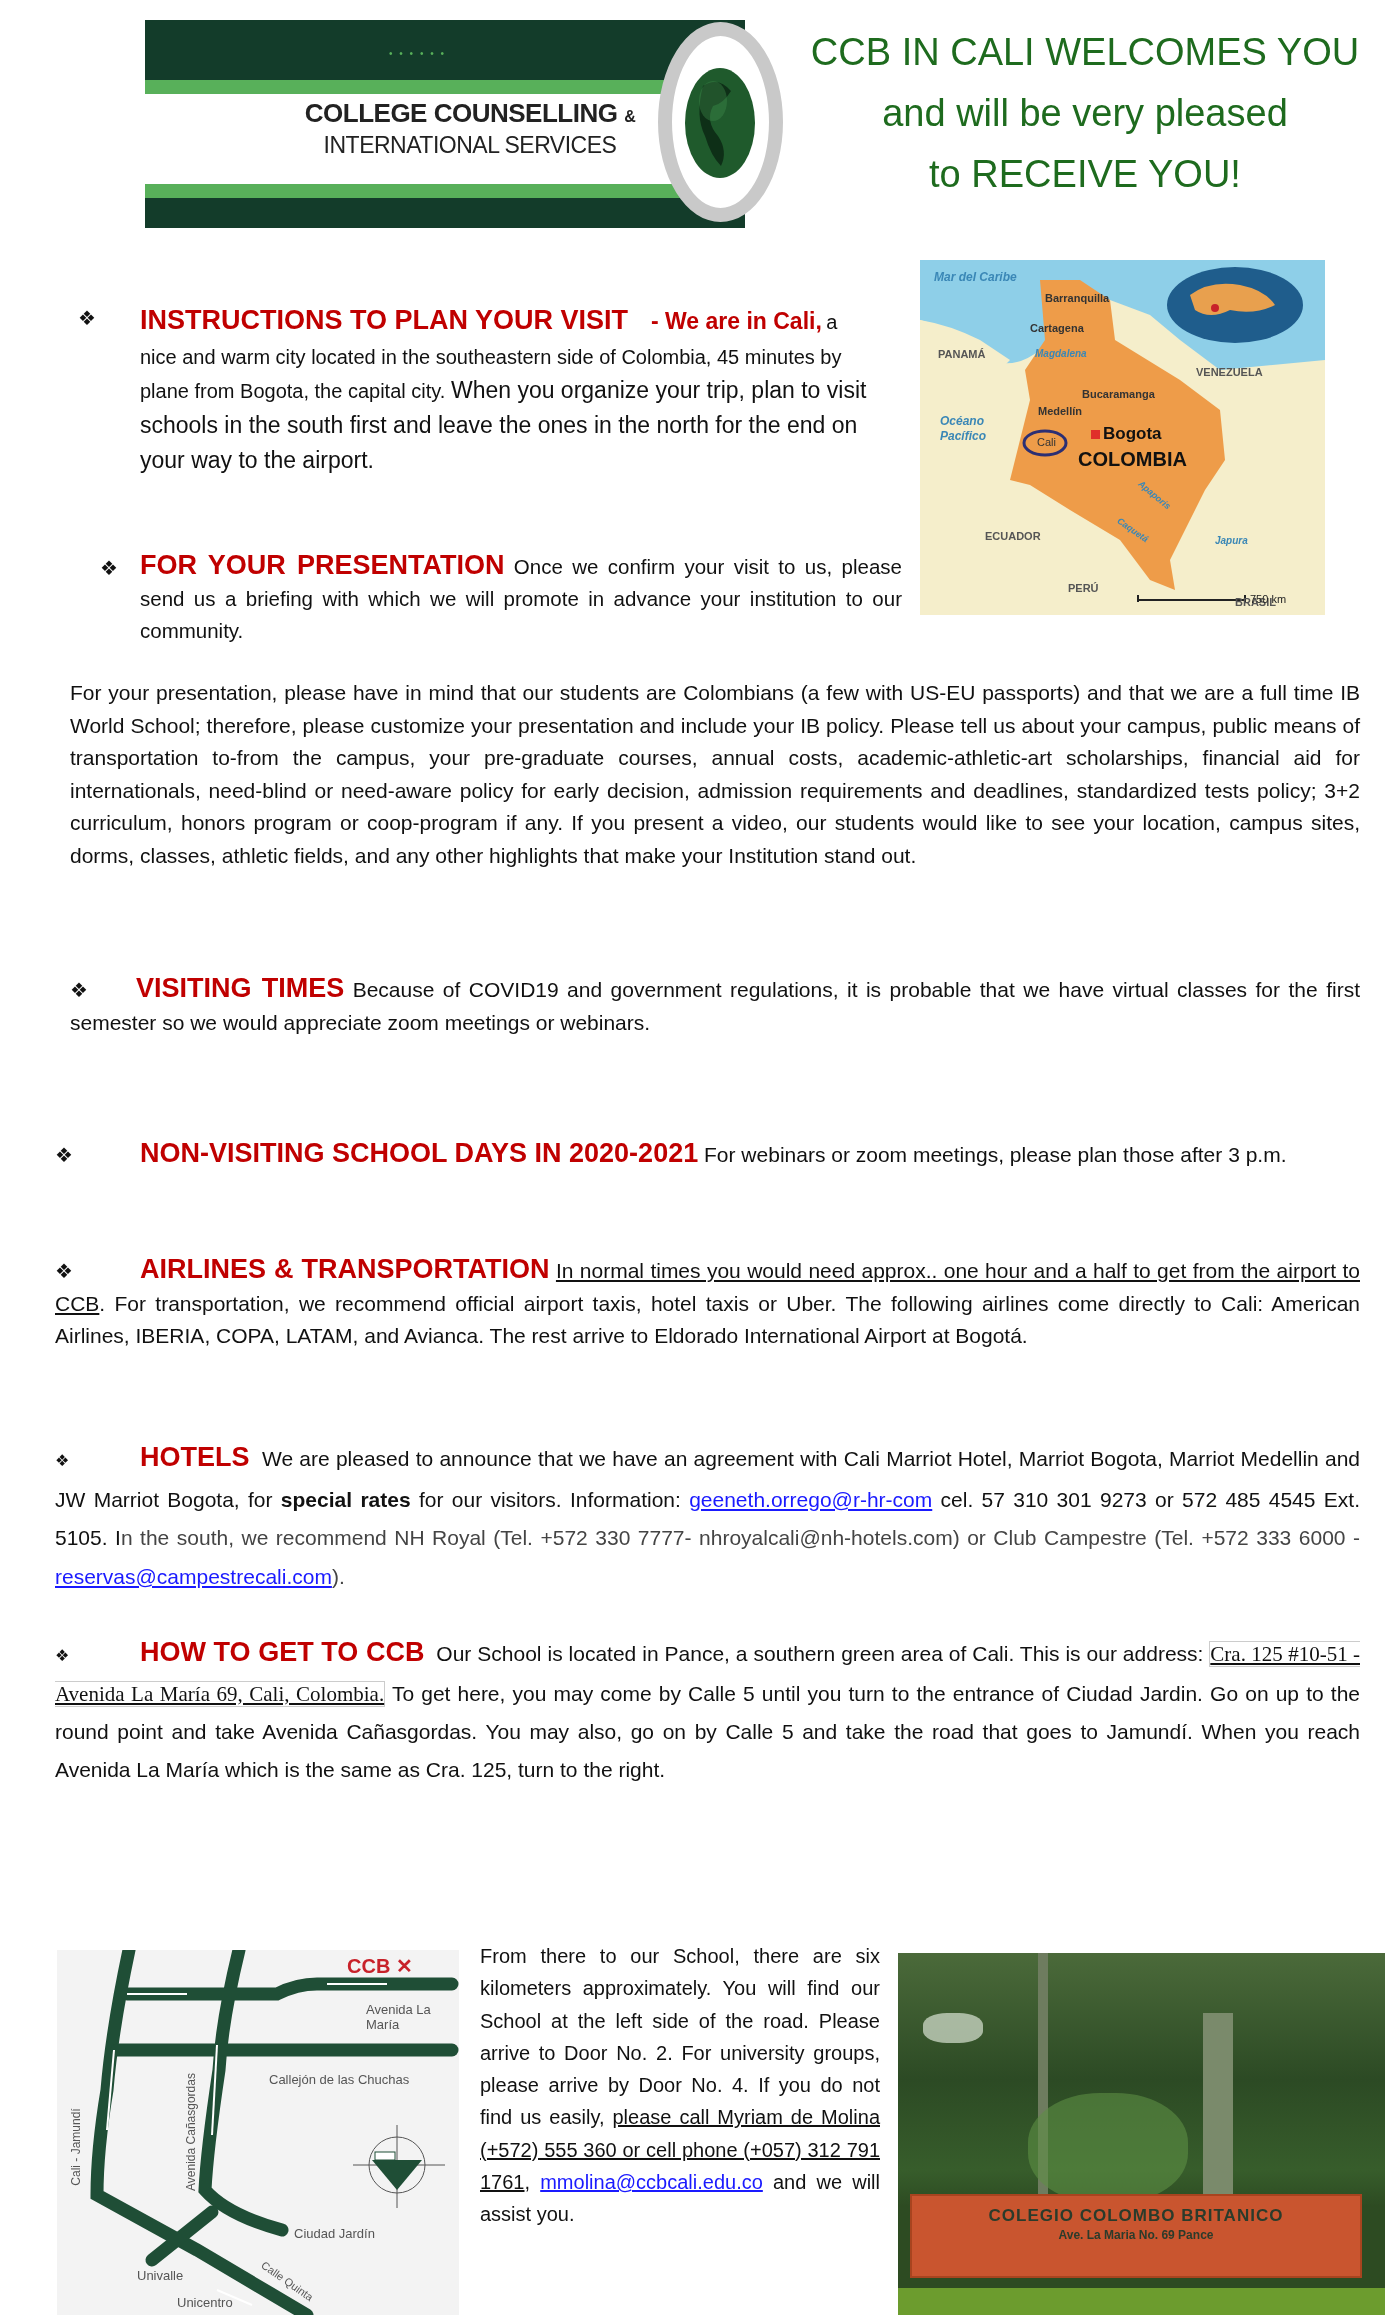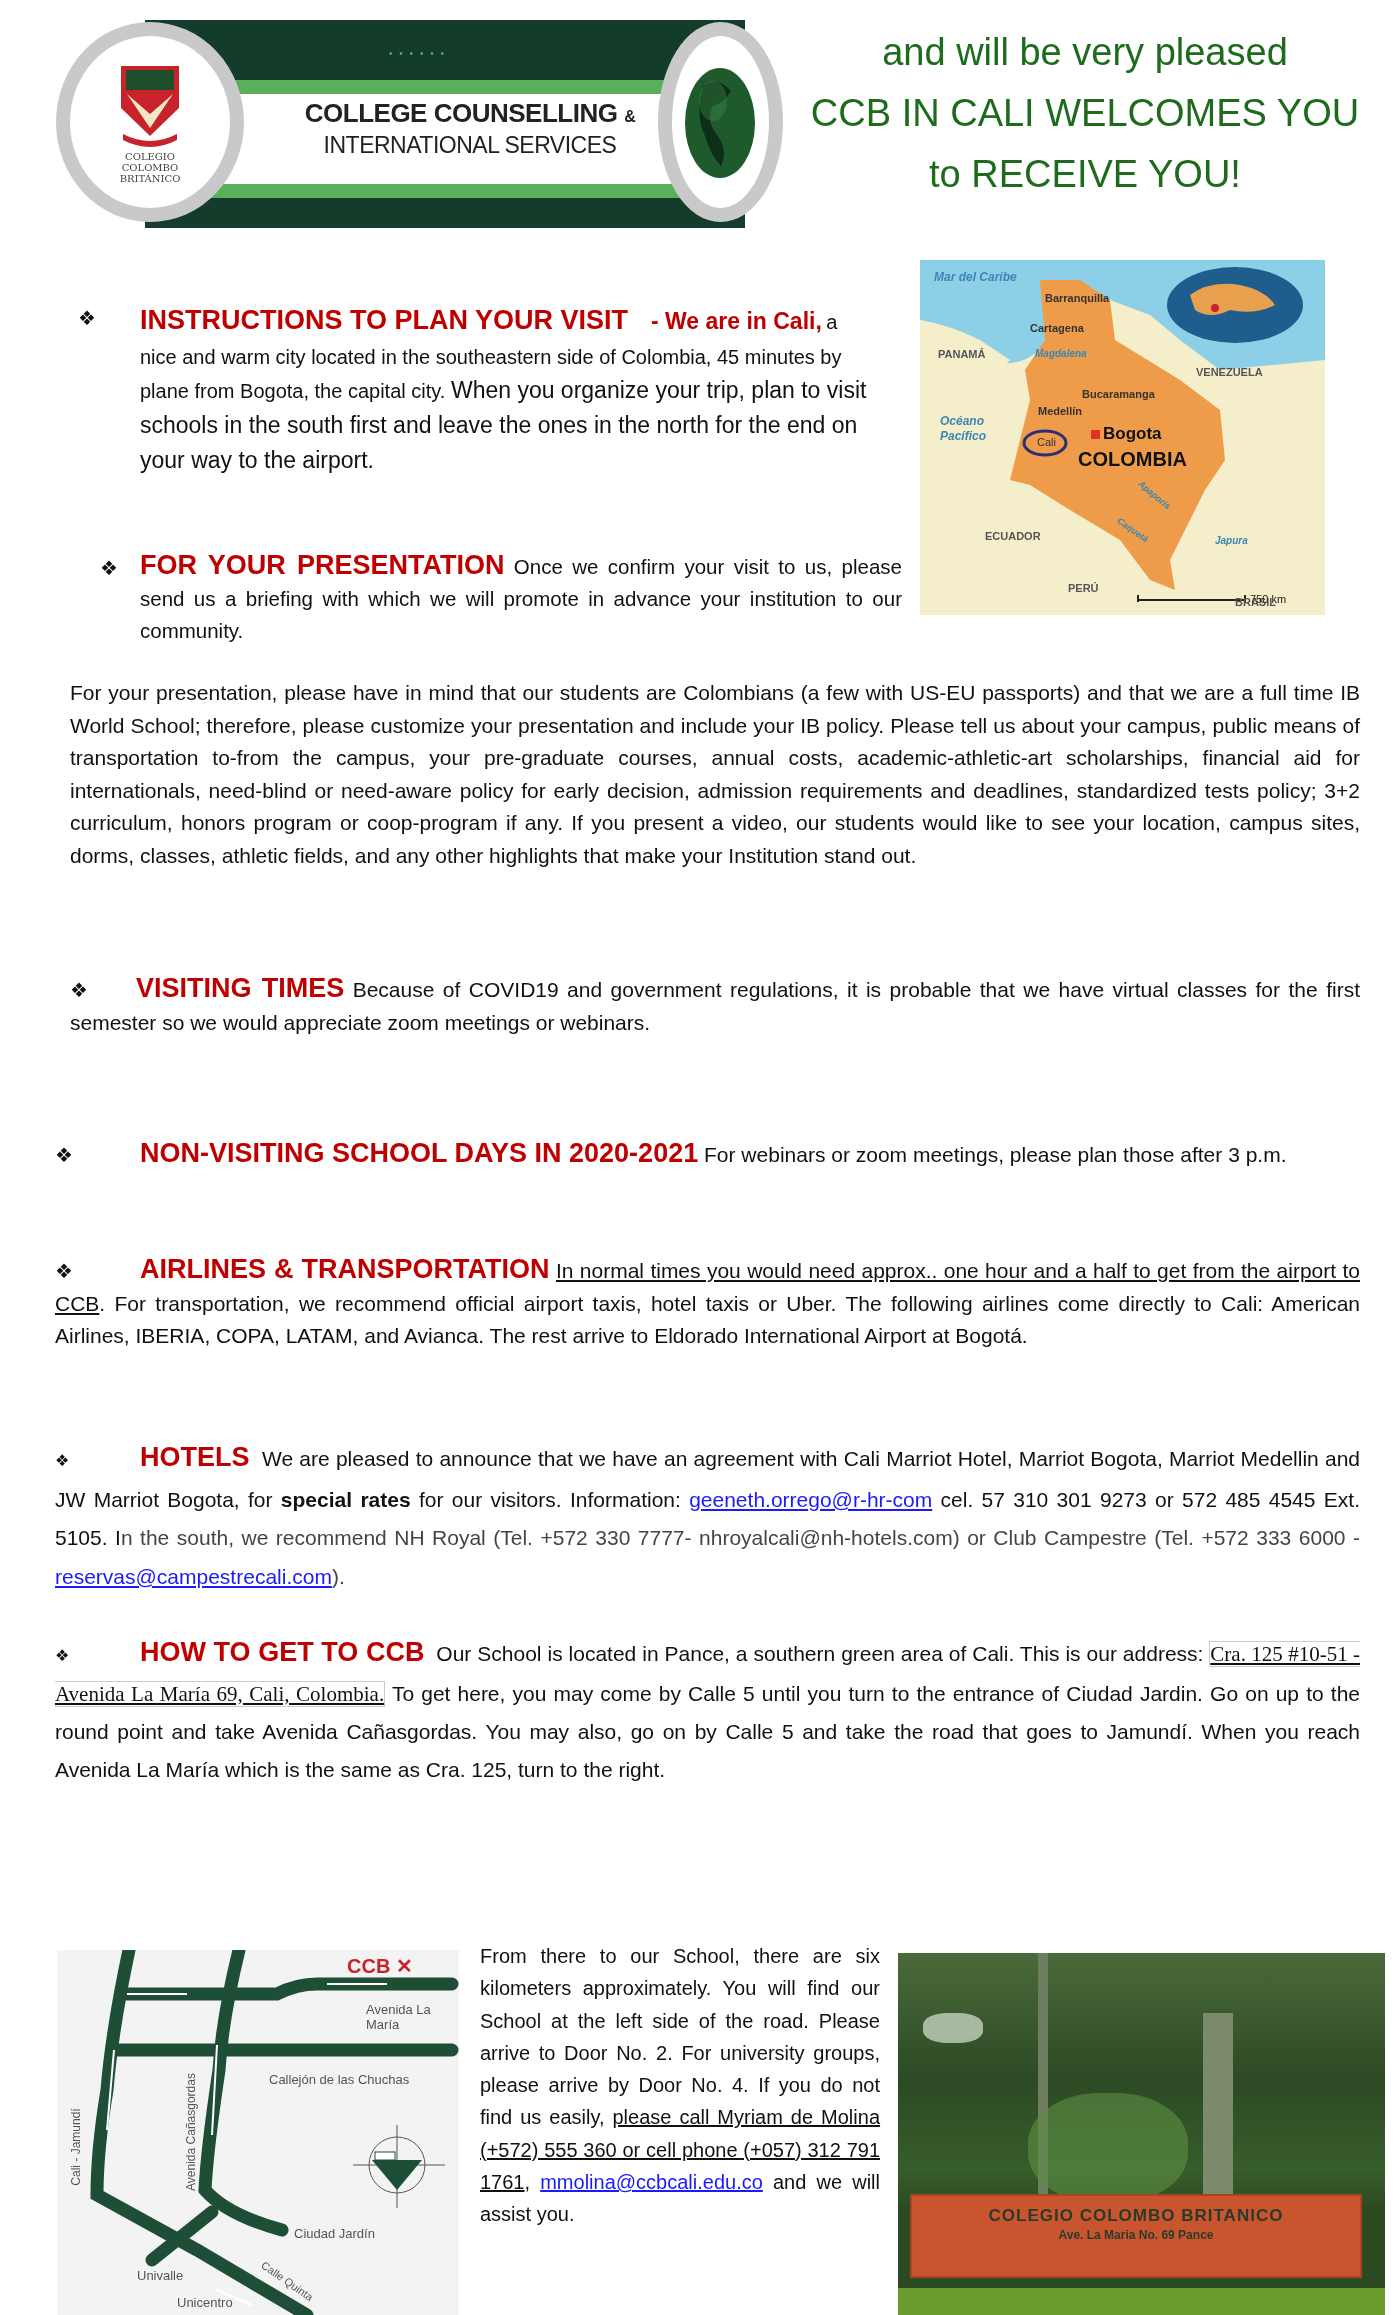--- a/index.html
+++ b/index.html
@@ -45,46 +45,33 @@
   <div class="band-white" style="top:74px;height:90px;"></div>
   <div class="band-light" style="top:164px;height:14px;"></div>
   <div class="band-dark" style="top:178px;height:30px;"></div>
   <div class="abs" style="left:0;right:0;top:28px;text-align:center;color:#58b05a;font-size:10px;letter-spacing:2px;">• • • • • •</div>
 
   <div class="banner-title" style="top:78px;">
     <span>COLLEGE COUNSELLING</span> <span style="font-size:16px;">&amp;</span>
   </div>
   <div class="banner-title" style="top:112px;font-size:23px;font-weight:normal;">INTERNATIONAL SERVICES</div>
 
-  <div class="circle" style="left:6px;top:2px;width:188px;height:200px;">
-    <svg width="62" height="84" viewBox="0 0 62 84" style="position:absolute;left:49px;top:28px;">
-      <path d="M2 2 H60 V44 L31 72 L2 44 Z" fill="#c8222a"></path>
-      <path d="M7 6 H55 V26 H7 Z" fill="#1e4d2b"></path>
-      <path d="M8 30 L31 50 L54 30 L31 64 Z" fill="#f4e7c8"></path>
-      <path d="M4 70 Q31 84 58 70 L58 76 Q31 90 4 76 Z" fill="#c8222a"></path>
-    </svg>
-    <div class="abs" style="left:0;right:0;top:115px;text-align:center;font-family:'DejaVu Serif',serif;font-size:10px;line-height:11px;color:#444;">
-      <div>COLEGIO</div>
-      <div>COLOMBO</div>
-      <div>BRITÁNICO</div>
-    </div>
-  </div>
 
   <div class="circle" style="left:608px;top:2px;width:125px;height:200px;border-radius:50%;">
     <svg width="75" height="115" viewBox="0 0 75 115" style="position:absolute;left:11px;top:30px;">
       <ellipse cx="37" cy="57" rx="35" ry="55" fill="#1f5a2c"></ellipse>
       <path d="M20 20 Q35 10 48 25 Q40 38 30 40 Q22 55 35 70 Q45 85 38 100 Q28 90 22 70 Q12 50 20 20 Z" fill="#0e2f17"></path>
       <ellipse cx="30" cy="35" rx="14" ry="20" fill="#3f8a4a" opacity="0.4"></ellipse>
     </svg>
   </div>
 </div>
 
 <div class="abs welcome">
+  <div>CCB IN CALI WELCOMES YOU</div>
   <div>and will be very pleased</div>
-  <div>CCB IN CALI WELCOMES YOU</div>
   <div>to RECEIVE YOU!</div>
 </div>
 
 <div class="abs" style="left:78px;top:306px;">
   <span class="bullet">❖</span>
 </div>
 <div class="abs" style="left:140px;top:302px;width:752px;">
   <div style="line-height:36px;">
     <span class="red-head">INSTRUCTIONS TO PLAN YOUR VISIT</span>
     <span style="display:inline-block;width:14px;"></span>

